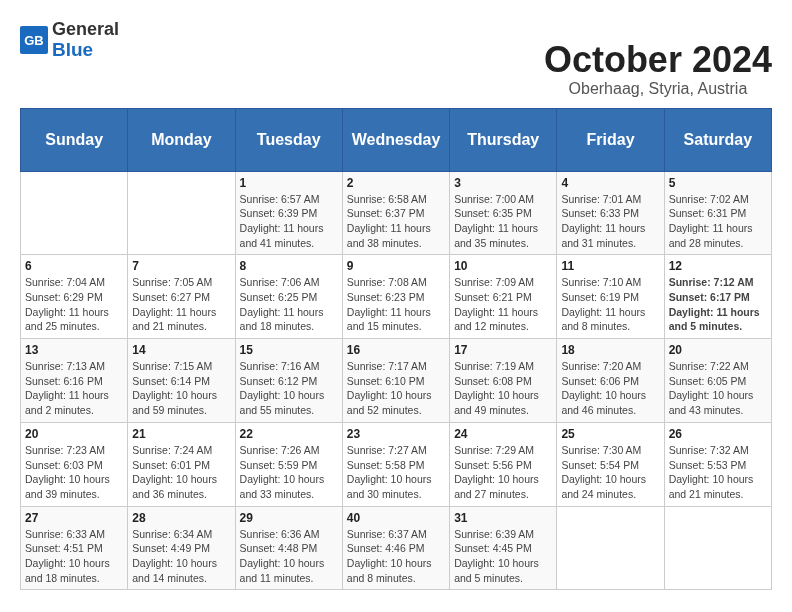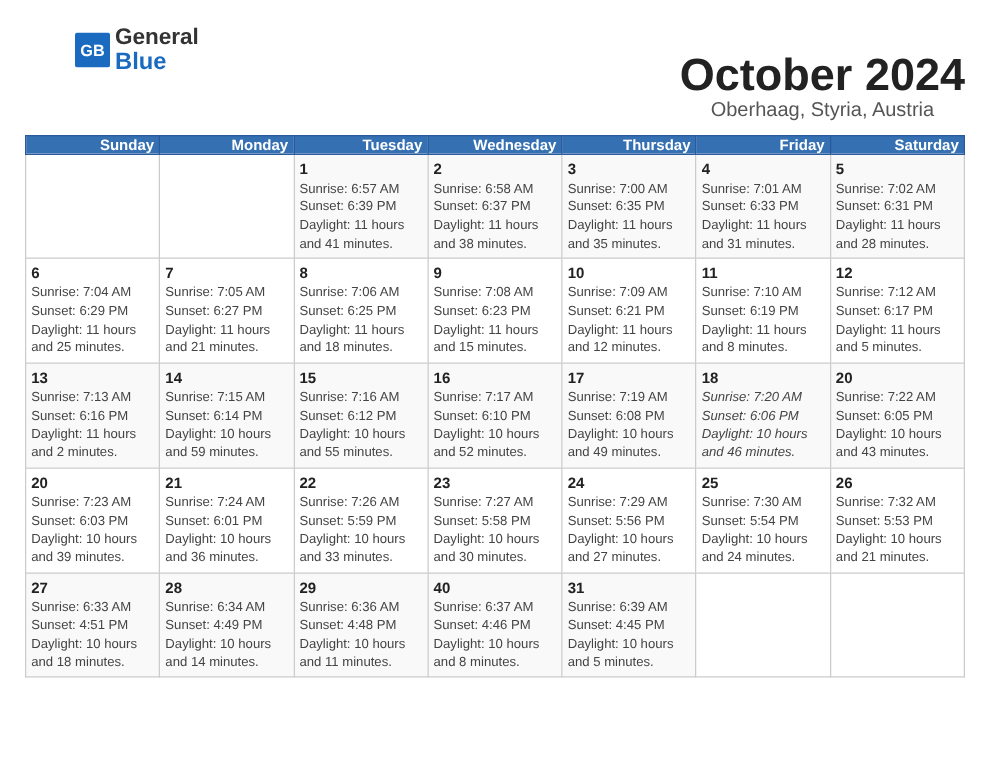--- a/index.html
+++ b/index.html
@@ -12,21 +12,20 @@
     }
     .header {
       display: flex;
       justify-content: space-between;
       align-items: flex-start;
       margin-bottom: 10px;
     }
     .logo {
       display: flex;
       align-items: center;
-      margin-left: 40px;
     }
     .logo-text {
       display: flex;
       flex-direction: column;
       line-height: 1.1;
     }
     .logo-general {
       font-size: 18px;
       font-weight: bold;
       color: #333;
@@ -58,23 +57,23 @@
     table {
       width: 100%;
       border-collapse: collapse;
       font-size: 11px;
     }
     thead tr {
       background-color: #3570b2;
       color: #fff;
     }
     thead th {
-      padding: 0 4px;
-      text-align: right;
-      font-size: 12px;
+      padding: 22px 4px;
+      text-align: center;
+      font-size: 16px;
       font-weight: bold;
       border: 1px solid #2a5a9a;
     }
     tbody tr {
       vertical-align: top;
     }
     tbody td {
       border: 1px solid #ccc;
       padding: 4px 4px;
       height: 80px;
@@ -210,21 +209,21 @@
         </td>
         <td>
           <span class="day-number">11</span>
           <div class="day-info" style="white-space: pre-line;">Sunrise: 7:10 AM
 Sunset: 6:19 PM
 Daylight: 11 hours
 and 8 minutes.</div>
         </td>
         <td>
           <span class="day-number">12</span>
-          <div class="day-info" style="white-space: pre-line;">Sunrise: 7:12 AM
+          <div class="day-info" style="white-space: pre-line; font-weight: bold;">Sunrise: 7:12 AM
 Sunset: 6:17 PM
 Daylight: 11 hours
 and 5 minutes.</div>
         </td>
       </tr>
       <tr>
         <td>
           <span class="day-number">13</span>
           <div class="day-info" style="white-space: pre-line;">Sunrise: 7:13 AM
 Sunset: 6:16 PM
@@ -254,21 +253,21 @@
         </td>
         <td>
           <span class="day-number">17</span>
           <div class="day-info" style="white-space: pre-line;">Sunrise: 7:19 AM
 Sunset: 6:08 PM
 Daylight: 10 hours
 and 49 minutes.</div>
         </td>
         <td>
           <span class="day-number">18</span>
-          <div class="day-info" style="white-space: pre-line; font-style: italic;">Sunrise: 7:20 AM
+          <div class="day-info" style="white-space: pre-line;">Sunrise: 7:20 AM
 Sunset: 6:06 PM
 Daylight: 10 hours
 and 46 minutes.</div>
         </td>
         <td>
           <span class="day-number">20</span>
           <div class="day-info" style="white-space: pre-line;">Sunrise: 7:22 AM
 Sunset: 6:05 PM
 Daylight: 10 hours
 and 43 minutes.</div>

